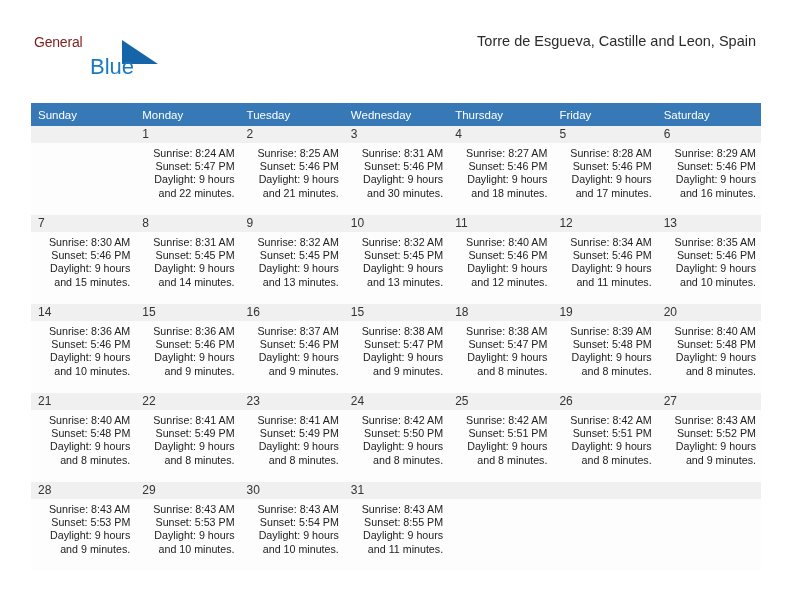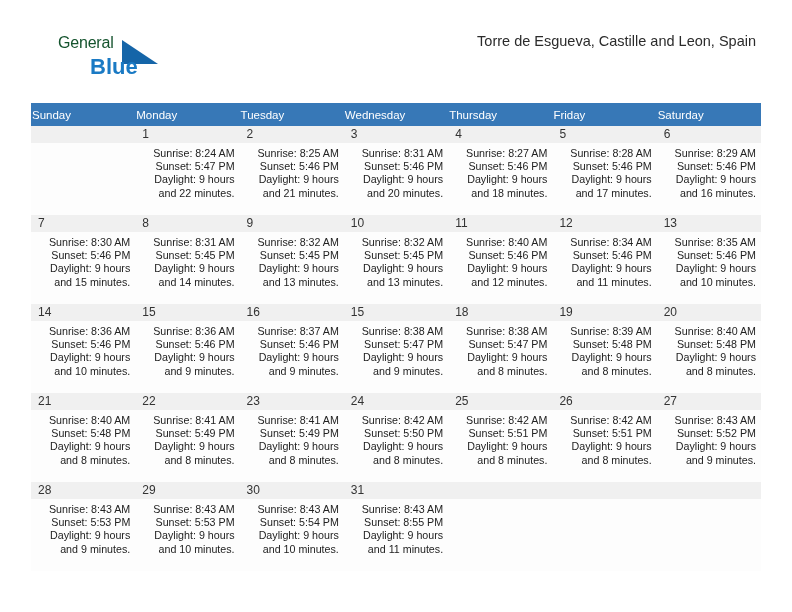--- a/index.html
+++ b/index.html
@@ -32,34 +32,32 @@
     position: absolute;
     left: 34px;
     top: 34px;
     width: 130px;
     height: 48px;
   }
   .logo-general {
     position: absolute;
     left: 0;
     top: 0;
-    font-size: 16px;
+    font-size: 14px;
     letter-spacing: -0.2px;
-    color: #14532d;
+    color: #7f1d1d;
     font-family: "Liberation Sans", sans-serif;
-    margin-left: 24px;
   }
   .logo-blue {
     position: absolute;
     left: 56px;
     top: 20px;
     font-size: 22px;
     color: #1a7ac4;
     font-family: "Liberation Sans", sans-serif;
-    font-weight: bold;
   }
   .logo-tri-wrap {
     position: absolute;
     left: 88px;
     top: 6px;
     width: 36px;
     height: 24px;
   }
   .title-block {
     position: absolute;
@@ -92,21 +90,21 @@
     border-collapse: collapse;
     table-layout: fixed;
     width: 730px;
   }
   table.cal th {
     background: #3778b7;
     color: #ffffff;
     font-size: 11.5px;
     font-weight: normal;
     text-align: left;
-    padding: 5px 0 5px 1px;
+    padding: 5px 0 5px 7px;
     height: 13px;
     border: none;
   }
   table.cal td {
     vertical-align: top;
     padding: 0;
     border: none;
     width: 104.28px;
   }
   .week-row > td {
@@ -214,21 +212,21 @@
                 </div>
               </div>
             </td>
             <td>
               <div class="cell">
                 <div class="daynum">3</div>
                 <div class="info">
                   <div>Sunrise: 8:31 AM</div>
                   <div>Sunset: 5:46 PM</div>
                   <div>Daylight: 9 hours</div>
-                  <div>and 20 minutes.</div>
+                  <div>and 30 minutes.</div>
                 </div>
               </div>
             </td>
             <td>
               <div class="cell">
                 <div class="daynum">4</div>
                 <div class="info">
                   <div>Sunrise: 8:27 AM</div>
                   <div>Sunset: 5:46 PM</div>
                   <div>Daylight: 9 hours</div>

